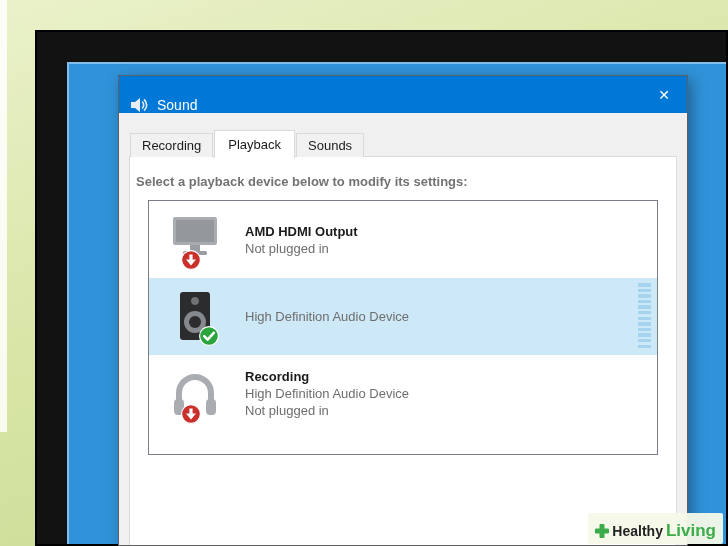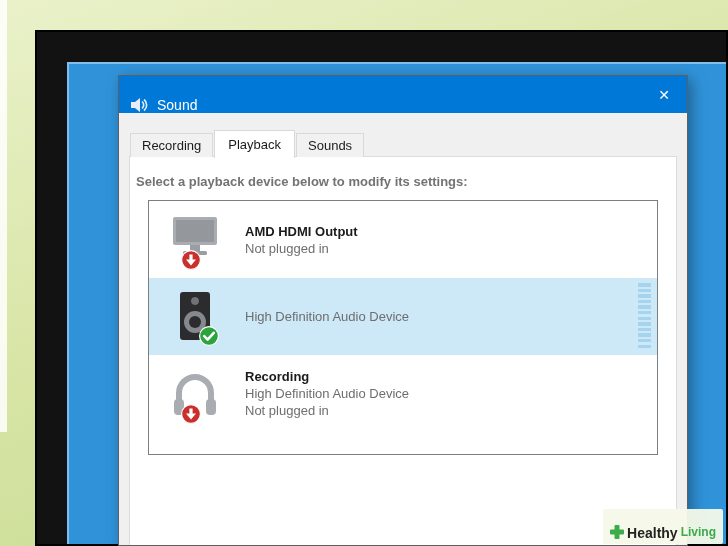--- a/index.html
+++ b/index.html
@@ -35,24 +35,24 @@
   .icon-wrap{width:52px;height:54px;position:relative;margin-right:24px;flex:0 0 auto;}
   .badge{position:absolute;width:20px;height:20px;}
   .badge.center{left:12px;bottom:-3px;}
   .badge.right{right:2px;bottom:-2px;}
   .device-text{font-size:13px;line-height:17px;}
   .device-name{color:#1b1b1b;font-weight:bold;}
   .device-sub{color:#6e6e6e;}
   .meter{position:absolute;right:6px;top:5px;bottom:5px;width:13px;
     background:repeating-linear-gradient(to bottom,var(--meter,#a6d4ee) 0 3.5px,transparent 3.5px 5.6px);}
   
-  .watermark{position:absolute;right:5px;bottom:2px;display:flex;align-items:flex-start;gap:3px;
-    background:rgba(246,249,233,.95);padding:16px 7px 3px;border-radius:2px;z-index:10;}
+  .watermark{position:absolute;right:5px;bottom:2px;display:flex;align-items:center;gap:3px;
+    background:rgba(246,249,233,.95);padding:8px 7px 3px;border-radius:2px;z-index:10;}
   .wm-prefix{font-size:14px;font-weight:bold;color:#222;}
-  .wm-suffix{font-size:12px;font-weight:bold;color:var(--brand,#3cab4a);}
+  .wm-suffix{font-size:17px;font-weight:bold;color:var(--brand,#3cab4a);}
   .badge-red-bg{fill:var(--error,#c9302c);}
   .badge-ok-bg{fill:var(--ok,#2aa43c);}
 </style>
 </head>
 <body>
 
 <div class="left-strip"></div>
 
 <div class="monitor">
   <div class="screen">

